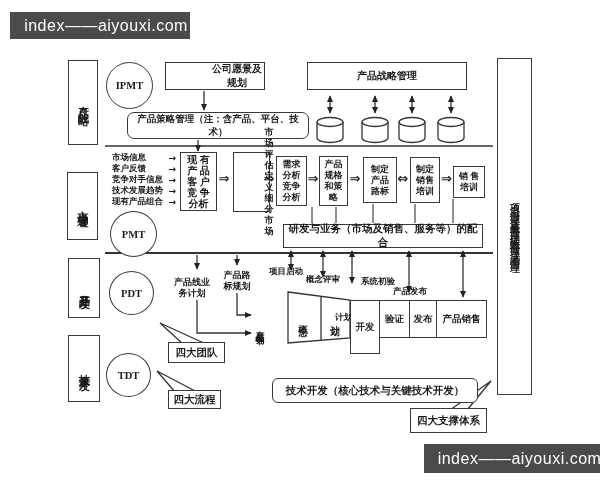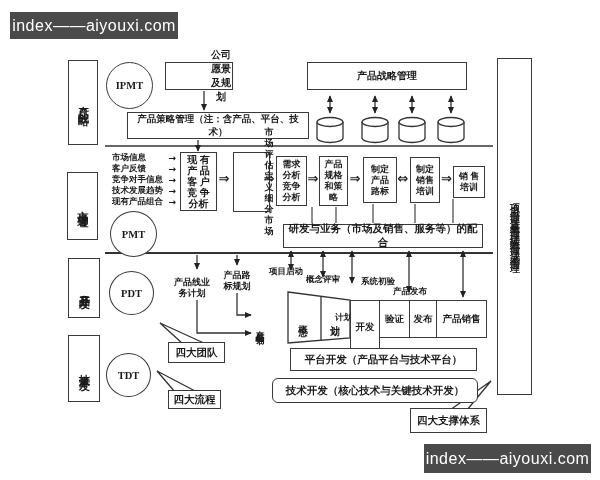--- a/index.html
+++ b/index.html
@@ -7,21 +7,21 @@
           font-family:"Liberation Serif","DejaVu Serif",serif;color:#1a1a1a;}
   svg.layer{position:absolute;left:0;top:0;width:600px;height:480px;}
   .box{position:absolute;box-sizing:border-box;border:1px solid #3a3a3a;background:#fff;
        display:flex;align-items:center;justify-content:center;text-align:center;
        font-weight:bold;white-space:pre-line;}
   .lbl{position:absolute;font-weight:bold;text-align:center;white-space:pre-line;line-height:11px;}
   .vtext{writing-mode:vertical-rl;text-orientation:upright;}
   .circle{border-radius:50%;font-family:"Liberation Serif","DejaVu Serif",serif;}
   .wm{position:absolute;background:#4a4a4a;color:#fff;display:flex;align-items:center;
       justify-content:center;font-family:"Liberation Sans","DejaVu Sans",sans-serif;
-      font-size:16px;letter-spacing:.5px;}
+      font-size:16px;letter-spacing:.5px;padding-left:12px;}
   .flowarrow{position:absolute;font-weight:bold;font-size:13px;color:#222;text-align:center;
       font-family:"DejaVu Sans",sans-serif;line-height:13px;}
   .inputs{position:absolute;left:112px;top:153px;width:64px;}
   .inputs .row{display:flex;justify-content:space-between;align-items:center;height:10.8px;
       font-size:8.5px;font-weight:bold;}
   .inputs .row .ar{font-family:"DejaVu Sans",sans-serif;font-size:9px;}
 </style>
 </head>
 <body>
 
@@ -91,23 +91,23 @@
   <div class="box vtext" style="left:68px;top:258px;width:32px;height:60px;font-size:11px;letter-spacing:1px;">产品开发</div>
   <div class="box vtext" style="left:68px;top:335px;width:32px;height:67px;font-size:11px;letter-spacing:2px;">技术开发</div>
 
   <div class="box circle" style="left:106px;top:62px;width:47px;height:47px;font-size:10.5px;">IPMT</div>
   <div class="box circle" style="left:110px;top:211px;width:47px;height:46px;font-size:10.5px;">PMT</div>
   <div class="box circle" style="left:109px;top:271px;width:45px;height:44px;font-size:10.5px;">PDT</div>
   <div class="box circle" style="left:106px;top:353px;width:45px;height:44px;font-size:10.5px;">TDT</div>
 
   <div class="box vtext" style="left:497px;top:58px;width:35px;height:337px;font-size:10px;letter-spacing:4px;">项目管理质量管理绩效管理成本管理</div>
 
-  <div class="box" style="left:165px;top:62px;width:68px;height:28px;font-size:10px;padding-left:44px;">公司愿景及规划</div>
+  <div class="box" style="left:165px;top:62px;width:100px;height:28px;font-size:10px;padding-left:44px;">公司愿景及规划</div>
   <div class="box" style="left:307px;top:62px;width:160px;height:28px;font-size:10px;">产品战略管理</div>
-  <div class="box" style="left:127px;top:112px;width:182px;height:27px;font-size:9.5px;">产品策略管理（注：含产品、平台、技术）</div>
+  <div class="box" style="left:127px;top:112px;width:182px;height:27px;font-size:9.5px;border-radius:7px;">产品策略管理（注：含产品、平台、技术）</div>
 
   <div class="inputs">
     <div class="row">
         <span>市场信息</span>
         <span class="ar">→</span>
       </div>
     <div class="row">
         <span>客户反馈</span>
         <span class="ar">→</span>
       </div>
@@ -174,20 +174,19 @@
   <div class="lbl vtext" style="left:254px;top:297px;height:60px;font-size:9px;letter-spacing:1.5px;">产品任务书</div>
 
   <div class="lbl vtext" style="left:297px;top:303px;height:32px;font-size:9.5px;letter-spacing:2px;">概念</div>
   <div class="lbl vtext" style="left:329px;top:303px;height:32px;font-size:9.5px;letter-spacing:2px;">计划</div>
 
   <div class="box" style="left:350px;top:300px;width:30px;height:54px;font-size:9.5px;">开发</div>
   <div class="box" style="left:379px;top:300px;width:31px;height:38px;font-size:9.5px;">验证</div>
   <div class="box" style="left:409px;top:300px;width:28px;height:38px;font-size:9.5px;">发布</div>
   <div class="box" style="left:436px;top:300px;width:51px;height:38px;font-size:9.5px;">产品销售</div>
 
-  <div class="box" style="left:290px;top:348px;width:187px;height:23px;font-size:10.5px;">平台开发（产品平台与技术平台）</div>
   <div class="box" style="left:272px;top:378px;width:206px;height:25px;font-size:10.5px;border-radius:6px;">技术开发（核心技术与关键技术开发）</div>
 
   <div class="box" style="left:168px;top:342px;width:57px;height:21px;font-size:10.5px;">四大团队</div>
   <div class="box" style="left:168px;top:390px;width:53px;height:19px;font-size:10.5px;">四大流程</div>
   <div class="box" style="left:410px;top:408px;width:77px;height:25px;font-size:10.5px;">四大支撑体系</div>
 
 </div>
 
 </body></html>

